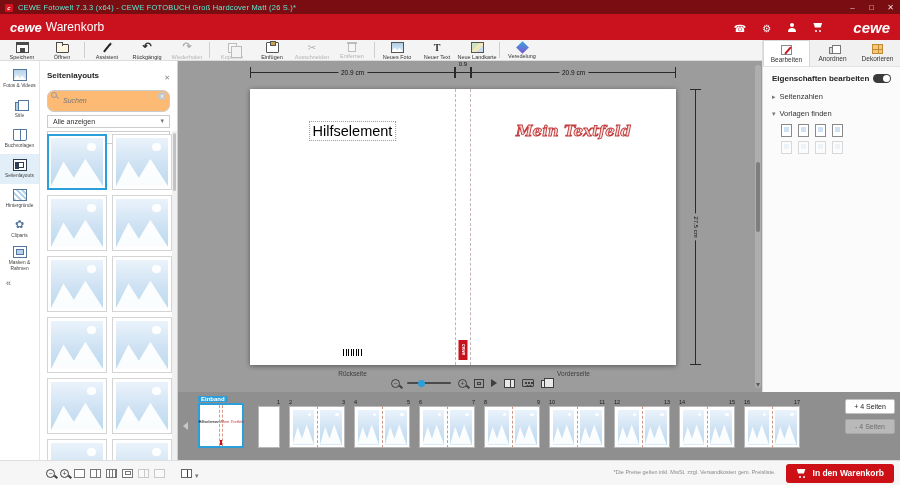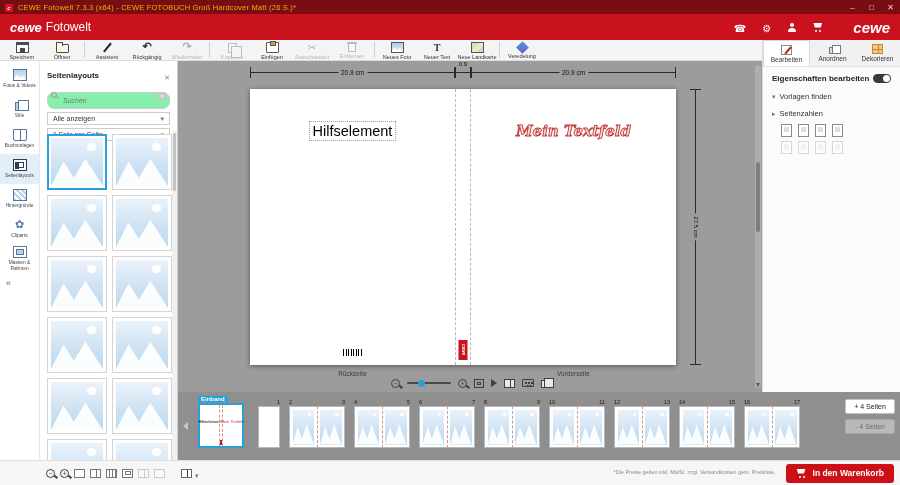--- a/index.html
+++ b/index.html
@@ -1,20 +1,20 @@
 <!DOCTYPE html>
 <html><head>
 <meta charset="utf-8">
 <style>
   * { margin:0; padding:0; box-sizing:border-box; }
   html,body { width:900px; height:485px; }
   body { font-family:"Liberation Sans", sans-serif; position:relative; overflow:hidden; background:#fff; color:#222; }
 
   
-  .titlebar { position:absolute; left:0; top:0; width:900px; height:15px; background:#7a0d11; display:flex; align-items:center; color:#eab308; }
+  .titlebar { position:absolute; left:0; top:0; width:900px; height:15px; background:#7a0d11; display:flex; align-items:center; color:#5eead4; }
   .app-ico { width:8px; height:8px; background:#d6121f; border-radius:1px; margin:0 5px; color:#fff; font-size:6px; font-weight:bold; font-style:italic; display:flex; align-items:center; justify-content:center; }
   .app-ico::before { content:"c"; }
   .title-text { font-size:7.5px; letter-spacing:.2px; }
   .win-controls { margin-left:auto; display:flex; height:100%; }
   .win-btn { width:19px; height:100%; display:flex; align-items:center; justify-content:center; font-size:8px; color:#e8d8d8; }
   .win-min::before{content:"\2013";} .win-max::before{content:"\25A1";} .win-close::before{content:"\2715";}
 
   
   .menubar { position:absolute; left:0; top:14px; width:900px; height:26px; background:#c9121e; display:flex; align-items:center; color:#fff; padding:0 10px; }
   .logo-cewe { font-size:13px; font-weight:bold; font-style:italic; }
@@ -107,21 +107,21 @@
   .masks-icon{border:1px solid #54769c;background:#fff;}
   .masks-icon::before{content:"";position:absolute;inset:2px;border:1px solid #54769c;background:#b5d2ea;}
   .collapse-btn { margin:4px 0 0 6px; font-size:9px; color:#666; }
 
   
   .layout-panel { position:absolute; left:40px; top:61px; width:138px; bottom:25px; background:#fff; border-right:1px solid #cfcfcf; }
   .lp-header { display:flex; align-items:center; justify-content:space-between; padding:5px 7px 3px; }
   .lp-title { font-size:8px; font-weight:bold; color:#222; }
   .lp-close::before { content:"\2715"; font-size:7px; color:#888; }
   .lp-search { position:relative; margin:2px 7px; }
-  .lp-search input { width:100%; height:17px; border:1px solid #ccc; border-radius:7px; font-size:7px; padding:0 14px 0 15px; font-style:italic; color:#555; font-family:"Liberation Sans",sans-serif; background:#86efac; outline:none;text-decoration:underline; }
+  .lp-search input { width:100%; height:22px; border:1px solid #ccc; border-radius:7px; font-size:7px; padding:0 14px 0 15px; font-style:italic; color:#555; font-family:"Liberation Sans",sans-serif; background:#fdba74; outline:none;text-decoration:underline; }
   .search-mag { position:absolute; left:4px; top:3px; width:6px; height:6px; border:1px solid #999; border-radius:50%; }
   .search-mag::after { content:""; position:absolute; width:3px; height:1px; background:#999; right:-3px; bottom:-1px; transform:rotate(42deg); }
   .search-clear { position:absolute; right:4px; top:2.5px; width:8px; height:8px; border-radius:50%; background:#c7c7c7; color:#fff; font-size:5px; display:flex; align-items:center; justify-content:center; }
   .search-clear::before{content:"\2715";}
   .dd { margin:3px 7px; height:13px; border:1px solid #ccc; background:#fff; display:flex; align-items:center; justify-content:space-between; padding:0 5px; font-size:7px; color:#333; }
   .dd-caret::before { content:"\25BE"; font-size:7px; color:#777; }
   .thumb-grid { position:absolute; left:0; right:5px; top:70px; bottom:0; overflow:hidden; display:grid; grid-template-columns:repeat(2,60px); grid-auto-rows:56px; gap:5px; padding:3px 0 0 7px; }
   .thumb { border:1px solid #d4d4d4; background:#fff; padding:3px; }
   .thumb.selected { border:2px solid #2b9fd9; padding:2px; }
   .thumb .ph { width:100%; height:100%; }
@@ -223,21 +223,21 @@
   <span class="title-text">CEWE Fotowelt 7.3.3 (x64) - CEWE FOTOBUCH Groß Hardcover Matt (26 S.)*</span>
   <div class="win-controls">
     <span class="win-btn win-min"></span>
     <span class="win-btn win-max"></span>
     <span class="win-btn win-close"></span>
   </div>
 </div>
 
 <div class="menubar">
   <span class="logo-cewe">cewe</span>
-  <span class="logo-rest">Fotowelt</span>
+  <span class="logo-rest">Warenkorb</span>
   <div class="menu-items">
     <span class="menu-item"></span>
       <span class="menu-item"></span>
       <span class="menu-item"></span>
       <span class="menu-item"></span>
   </div>
   <div class="menu-right">
     <span class="mi phone-icon"></span>
     <span class="mi gear-icon"></span>
     <span class="mi person-icon"></span>
@@ -317,27 +317,27 @@
       </div>
       <div class="vtab">
         <span class="vti decorate-tab-icon"></span>
         <span class="vt-label">Dekorieren</span>
       </div>
   </div>
   <div class="props-header">
     <span class="props-title">Eigenschaften bearbeiten</span>
     <span class="switch"></span>
   </div>
-  <div class="section-row expanded">
+  <div class="section-row">
+      <span class="chev"></span>
+      <span>Seitenzahlen</span>
+    </div>
+    <div class="section-row expanded">
       <span class="chev"></span>
       <span>Vorlagen finden</span>
-    </div>
-    <div class="section-row">
-      <span class="chev"></span>
-      <span>Seitenzahlen</span>
     </div>
   <div class="finder-grid">
     <span class="tmpl-icon"></span>
       <span class="tmpl-icon"></span>
       <span class="tmpl-icon"></span>
       <span class="tmpl-icon"></span>
       <span class="tmpl-icon disabled"></span>
       <span class="tmpl-icon disabled"></span>
       <span class="tmpl-icon disabled"></span>
       <span class="tmpl-icon disabled"></span>

